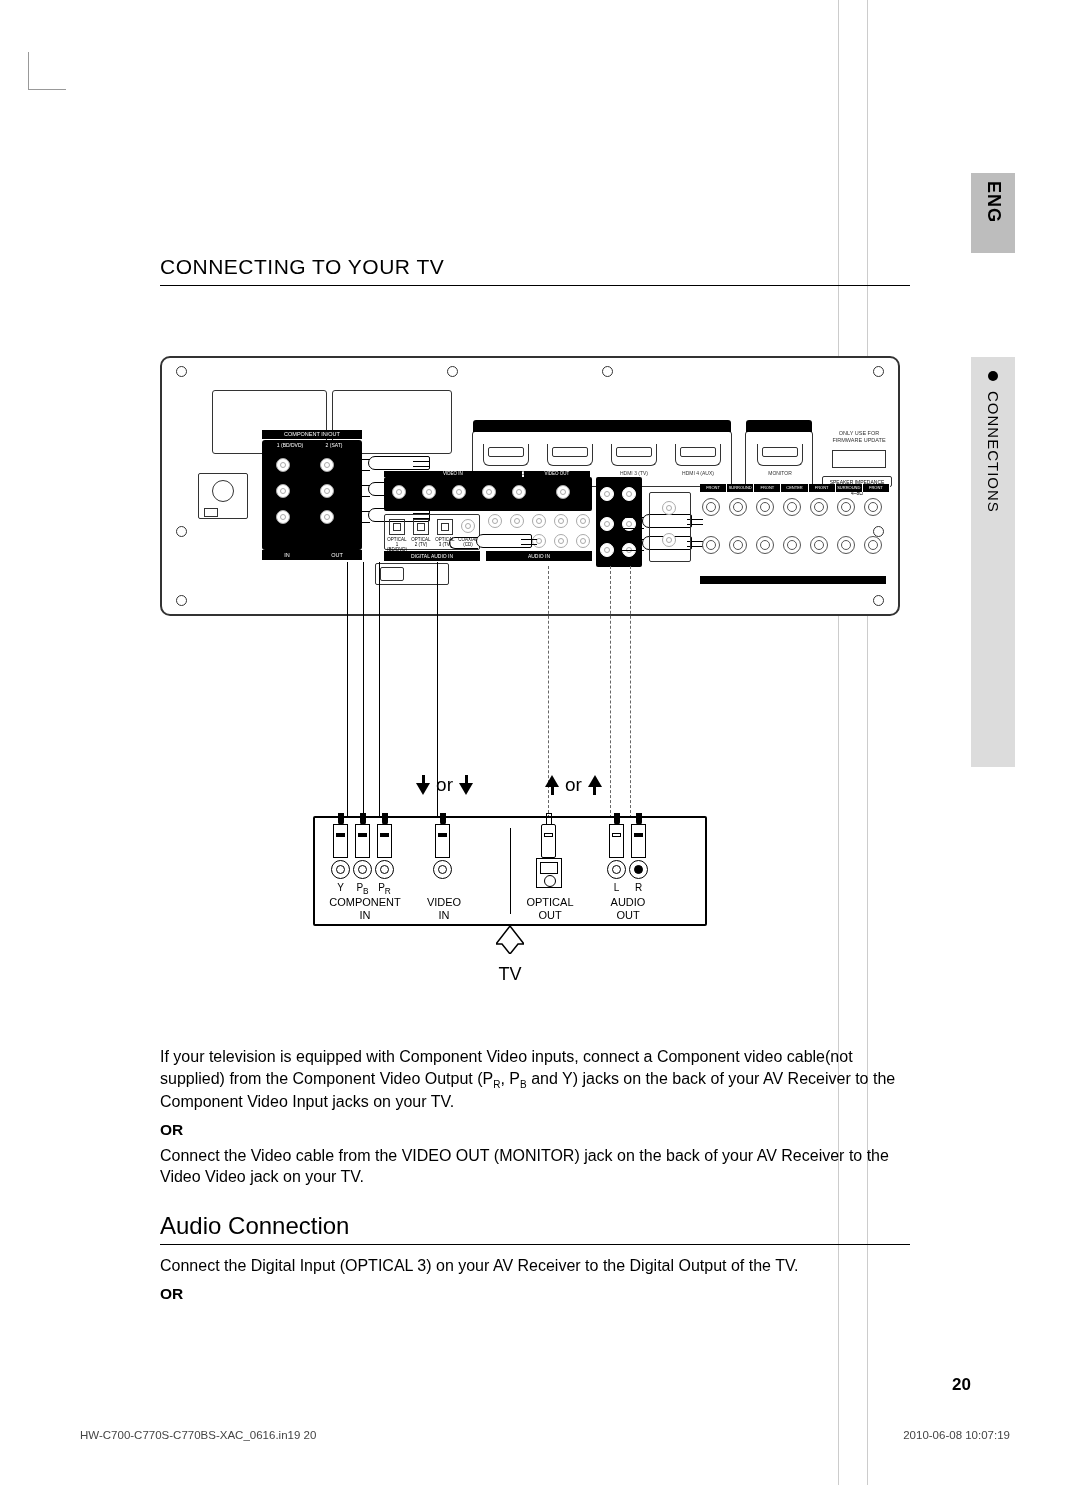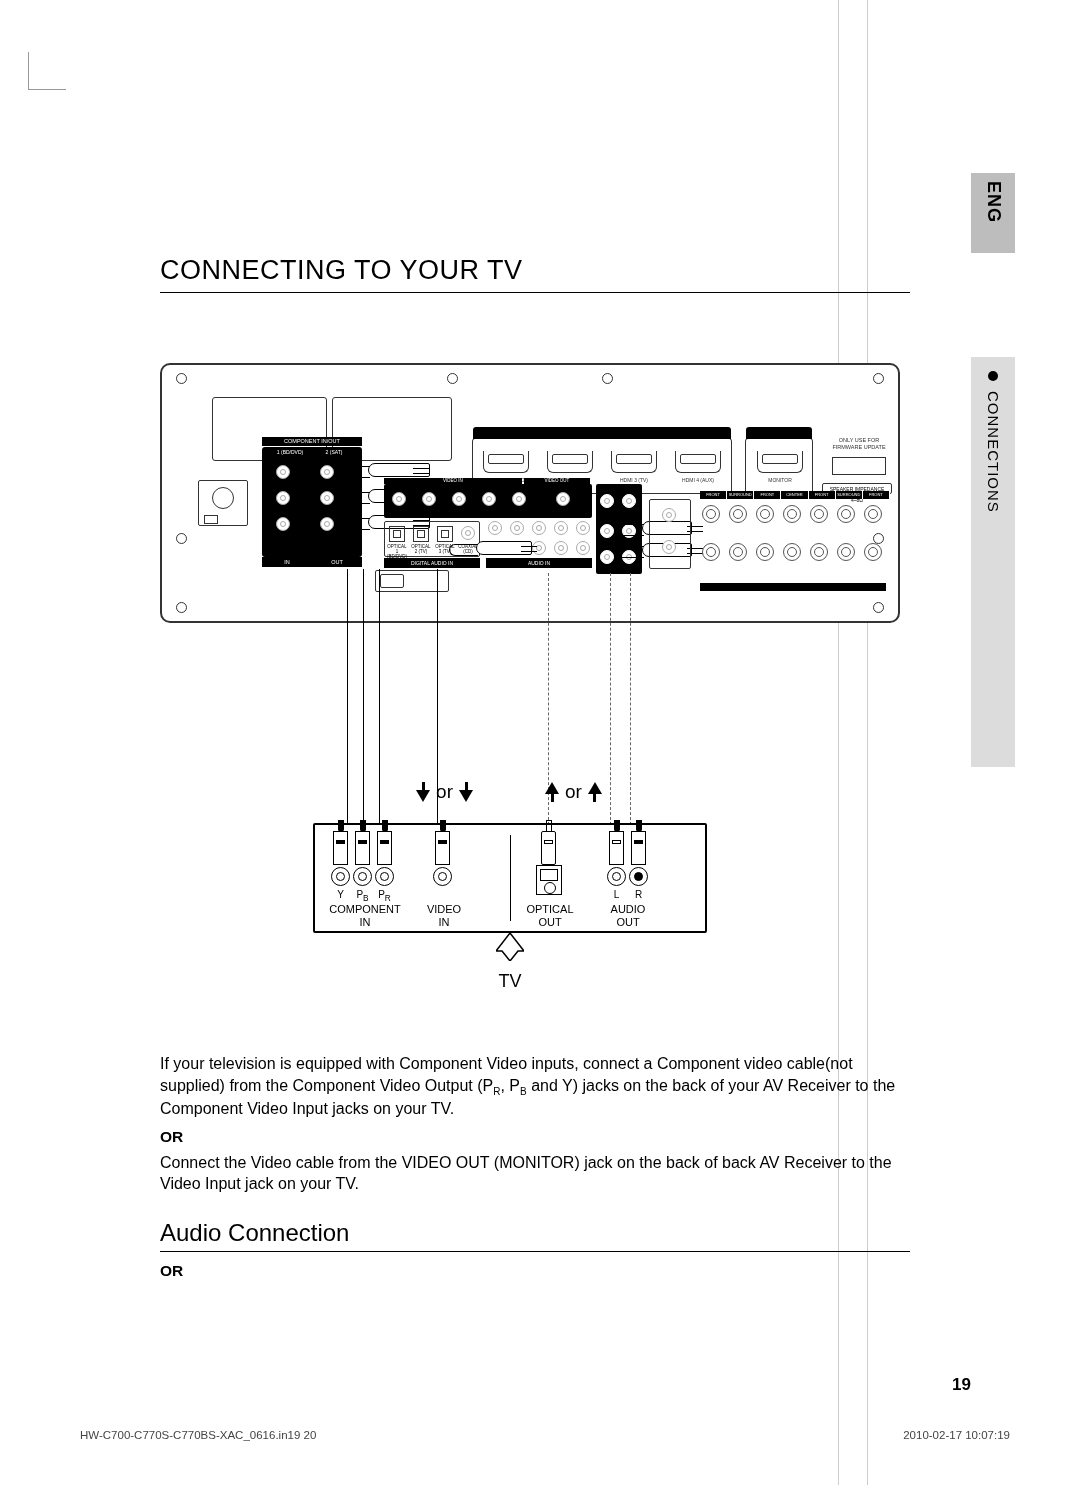--- a/index.html
+++ b/index.html
@@ -62,21 +62,21 @@
     font-size: 15px;
     letter-spacing: 1px;
     color: #000;
   }
   .content {
     position: absolute;
     left: 160px; top: 255px;
     width: 750px;
   }
   h1.main-title {
-    font-size: 27px;
+    font-size: 21px;
     font-weight: 400;
     letter-spacing: 0.5px;
   }
   .title-rule {
     border: none;
     border-top: 1.3px solid #000;
     margin-top: 6px;
   }
   .diagram-area {
     margin-top: 70px;
@@ -536,27 +536,28 @@
           </svg>
       </div>
       <div class="tv-label">TV</div>
     </div>
 
     <div class="section" style="margin-top:10px">
       <p class="body">
         <span>If your television is equipped with Component Video inputs, connect a Component video cable(not supplied) from the Component Video Output (P</span><span class="pr-sub">R</span><span>, P</span><span class="pr-sub">B</span><span> and Y) jacks on the back of your AV Receiver to the Component Video Input jacks on your TV.</span>
       </p>
       <p class="or-word">OR</p>
-      <p class="body">Connect the Video cable from the VIDEO OUT (MONITOR) jack on the back of back AV Receiver to the Video Input jack on your TV.</p>
+      <p class="body">Connect the Video cable from the VIDEO OUT (MONITOR) jack on the back of your AV Receiver to the Video Video jack on your TV.</p>
     </div>
 
     <div class="section" style="">
       <h2 class="sub">Audio Connection</h2>
+      <p class="body">Connect the Digital Input (OPTICAL 3) on your AV Receiver to the Digital Output of the TV.</p>
       <p class="or-word">OR</p>
     </div>
   </div>
 
-  <div class="page-num">19</div>
+  <div class="page-num">20</div>
   <div class="footer">
     <span>HW-C700-C770S-C770BS-XAC_0616.in19   20</span>
-    <span>2010-02-17   10:07:19</span>
+    <span>2010-06-08   10:07:19</span>
   </div>
 </div>
 
 </body></html>

